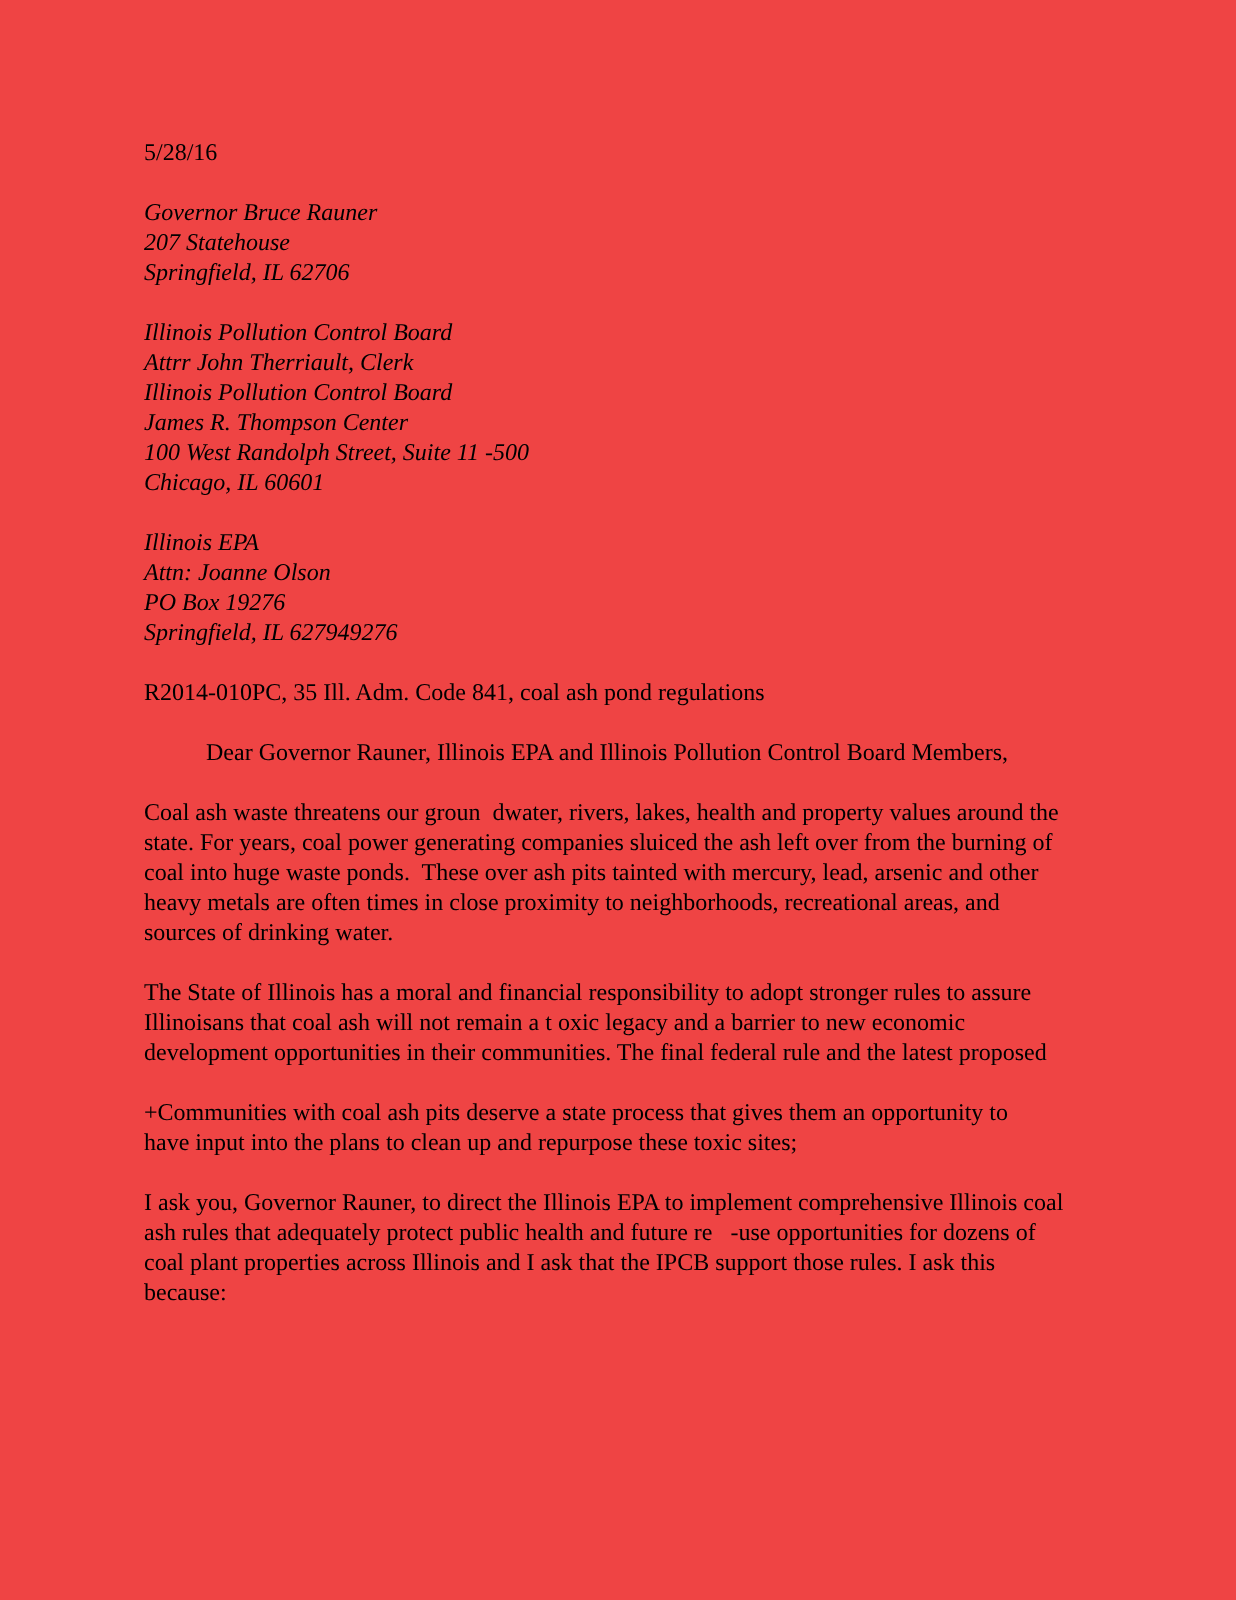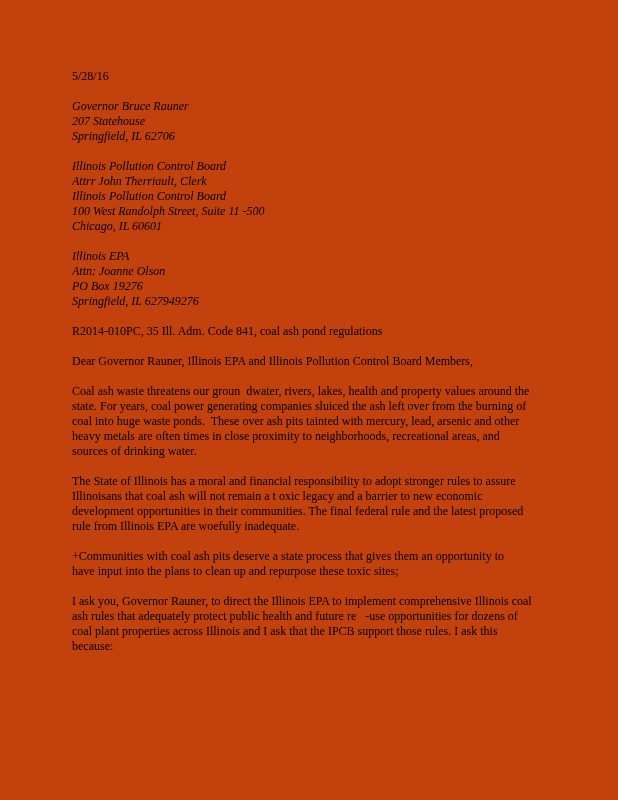--- a/index.html
+++ b/index.html
@@ -4,21 +4,21 @@
 <style>
   html, body {
     margin: 0;
     padding: 0;
     background: #ffffff;
   }
   .page {
     position: relative;
     width: 618px;
     height: 800px;
-    background: #c2410c;
+    background: #ef4444;
     box-sizing: border-box;
     padding: 69px 66px 0 72px;
     overflow: hidden;
     font-family: "Liberation Serif", "DejaVu Serif", serif;
     font-size: 12px;
     line-height: 15px;
     color: #000000;
   }
   .line {
     white-space: pre;
@@ -29,20 +29,21 @@
   .block {
     margin-bottom: 15px;
     font-style: italic;
   }
   .subject {
     margin-top: 12px;
     margin-bottom: 15px;
   }
   .salutation {
     margin-bottom: 15px;
+    margin-left: 31px;
   }
   .para {
     margin-bottom: 15px;
   }
 </style>
 </head>
 <body>
 
 <div class="page">
   <div class="line date">5/28/16</div>
@@ -50,20 +51,21 @@
   <div id="recipients">
       <div class="block">
         <div class="line">Governor Bruce Rauner</div>
         <div class="line">207 Statehouse</div>
         <div class="line">Springfield, IL 62706</div>
       </div>
       <div class="block">
         <div class="line">Illinois Pollution Control Board</div>
         <div class="line">Attrr John Therriault, Clerk</div>
         <div class="line">Illinois Pollution Control Board</div>
+        <div class="line">James R. Thompson Center</div>
         <div class="line">100 West Randolph Street, Suite 11 -500</div>
         <div class="line">Chicago, IL 60601</div>
       </div>
       <div class="block">
         <div class="line">Illinois EPA</div>
         <div class="line">Attn: Joanne Olson</div>
         <div class="line">PO Box 19276</div>
         <div class="line">Springfield, IL 627949276</div>
       </div>
     </div>
@@ -77,21 +79,20 @@
         <div class="line">Coal ash waste threatens our groun  dwater, rivers, lakes, health and property values around the</div>
         <div class="line">state. For years, coal power generating companies sluiced the ash left over from the burning of</div>
         <div class="line">coal into huge waste ponds.  These over ash pits tainted with mercury, lead, arsenic and other</div>
         <div class="line">heavy metals are often times in close proximity to neighborhoods, recreational areas, and</div>
         <div class="line">sources of drinking water.</div>
       </div>
       <div class="para">
         <div class="line">The State of Illinois has a moral and financial responsibility to adopt stronger rules to assure</div>
         <div class="line">Illinoisans that coal ash will not remain a t oxic legacy and a barrier to new economic</div>
         <div class="line">development opportunities in their communities. The final federal rule and the latest proposed</div>
-        <div class="line">rule from Illinois EPA are woefully inadequate.</div>
       </div>
       <div class="para">
         <div class="line">+Communities with coal ash pits deserve a state process that gives them an opportunity to</div>
         <div class="line">have input into the plans to clean up and repurpose these toxic sites;</div>
       </div>
       <div class="para">
         <div class="line">I ask you, Governor Rauner, to direct the Illinois EPA to implement comprehensive Illinois coal</div>
         <div class="line">ash rules that adequately protect public health and future re   -use opportunities for dozens of</div>
         <div class="line">coal plant properties across Illinois and I ask that the IPCB support those rules. I ask this</div>
         <div class="line">because:</div>

